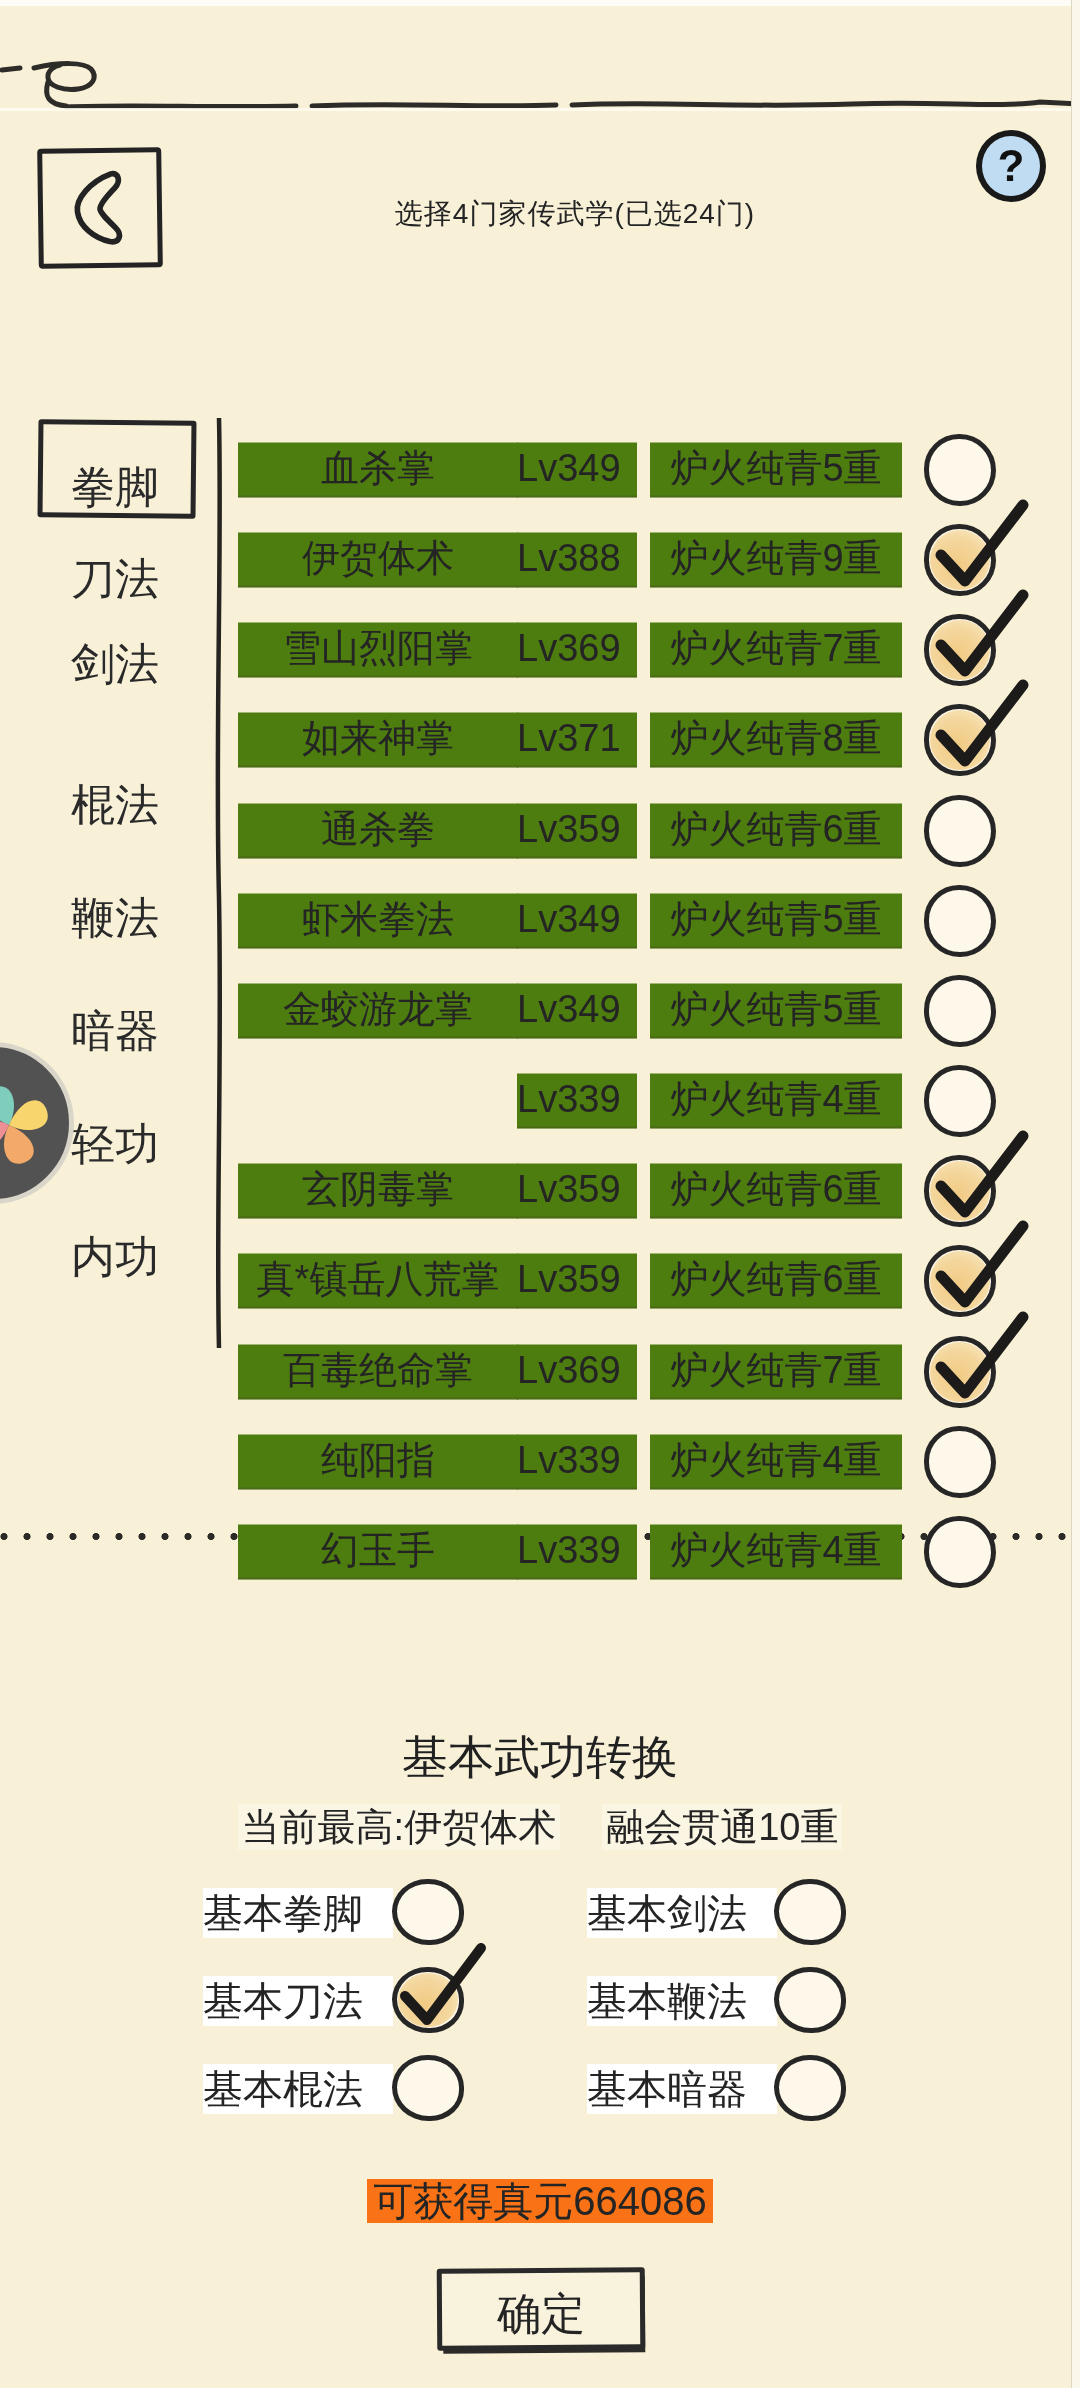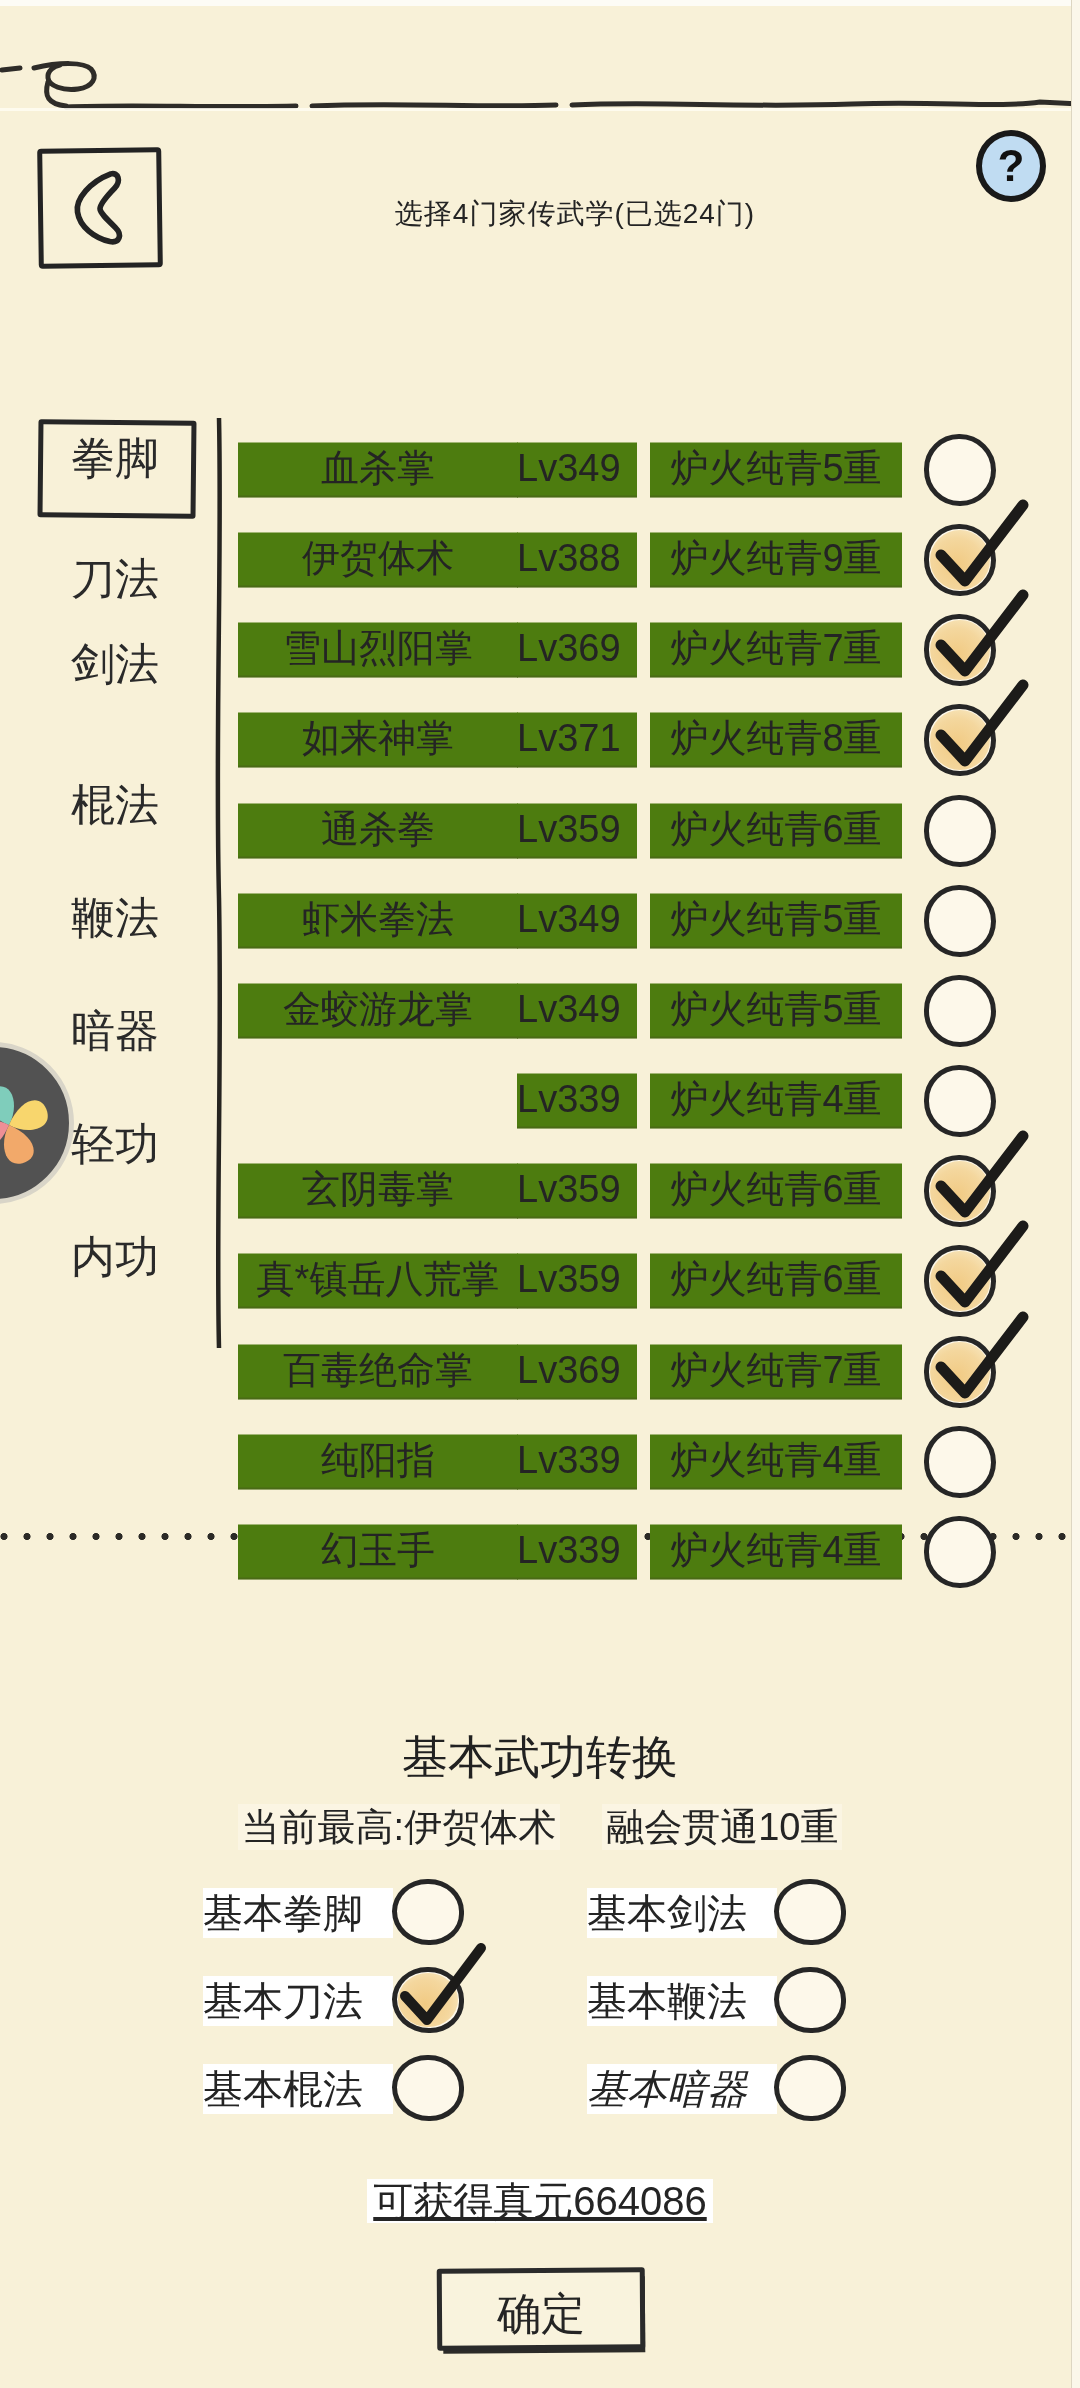--- a/index.html
+++ b/index.html
@@ -54,21 +54,21 @@
   .conv-sub{left:0;top:1804px;width:1080px;height:46px;display:flex;justify-content:center;gap:42px;font-size:38px;line-height:46px;}
   .conv-sub span{background:#fbf5e3;padding:0 4px;}
   .opt-label{width:190px;height:50px;line-height:50px;font-size:40px;text-align:left;background:#ffffff;}
   .opt-box{width:72px;height:66px;border:5px solid #262626;border-radius:50% 50% 48% 52%;background:#fdf8ea;box-sizing:border-box;cursor:pointer;}
   .opt-box .fill{display:none;position:absolute;inset:1px;border-radius:50%;
     background:radial-gradient(circle at 45% 58%,#f1ca83 0%,#f4d79e 55%,#f8e7bf 85%,#faeecd 100%);}
   .opt-box .tick{display:none;position:absolute;left:-12px;top:-34px;width:104px;height:104px;overflow:visible;}
   .opt-box .tick path{fill:none;stroke:#1c1b19;stroke-width:10;stroke-linecap:round;stroke-linejoin:round;}
   .opt-box.checked .fill,.opt-box.checked .tick{display:block;}
   .reward{left:0;top:2176px;width:1080px;height:50px;line-height:50px;text-align:center;font-size:40px;}
-  .reward span{background:#ffffff;padding:0 6px;text-decoration:underline;}
+  .reward span{background:#f97316;padding:0 6px;}
   .confirm-btn{left:437px;top:2268px;width:208px;height:82px;border:5px solid #2a2a2a;border-radius:3px;
     background:#f9f3dd;font-size:44px;text-align:center;line-height:82px;transform:rotate(-.4deg);
     box-shadow:3px 6px 0 -3px #2c2b28;cursor:pointer;box-sizing:border-box;}
 </style>
 </head>
 <body>
 
 <div id="screen">
 
   <div class="abs top-white"></div>
@@ -87,21 +87,21 @@
     <svg width="94" height="94" viewBox="0 0 100 100">
       <path d="M62,16 C40,24 24,42 26,56 C28,72 44,84 60,88 C70,90 74,81 66,73 C56,63 50,57 50,53 C50,48 57,40 66,31 C73,24 70,14 62,16 Z"></path>
     </svg>
   </div>
   <div class="abs page-title">选择4门家传武学(已选24门)</div>
   <div class="abs help-btn">
     <span>?</span>
   </div>
 
   <div class="abs side-box"></div>
-  <div class="abs side-item" style="top:428px;"><span class="cellbg">拳脚</span></div>
+  <div class="abs side-item" style="top:457px;"><span class="cellbg">拳脚</span></div>
   <div class="abs side-item" style="top:549px;"><span class="cellbg">刀法</span></div>
   <div class="abs side-item" style="top:634px;"><span class="cellbg">剑法</span></div>
   <div class="abs side-item" style="top:775px;"><span class="cellbg">棍法</span></div>
   <div class="abs side-item" style="top:888px;"><span class="cellbg">鞭法</span></div>
   <div class="abs side-item" style="top:1001px;"><span class="cellbg">暗器</span></div>
   <div class="abs side-item" style="top:1114px;"><span class="cellbg">轻功</span></div>
   <div class="abs side-item" style="top:1227px;"><span class="cellbg">内功</span></div>
   <svg class="abs divider" viewBox="0 0 12 930" preserveAspectRatio="none">
     <path d="M6,0 C9,140 2,320 6,480 C9,640 3,800 6,930"></path>
   </svg>
@@ -243,20 +243,20 @@
       <span class="fill"></span>
       <svg class="tick" viewBox="0 0 104 104">
         <path d="M20,58 L42,82 L96,10"></path>
       </svg>
     </span>
   <div class="abs opt-label" style="left:587px;top:1976px;">基本鞭法</div>
   <span class="abs opt-box" style="left:774px;top:1967px;"></span>
 
   <div class="abs opt-label" style="left:203px;top:2064px;">基本棍法</div>
   <span class="abs opt-box" style="left:392px;top:2055px;"></span>
-  <div class="abs opt-label" style="left:587px;top:2064px;font-style:italic;">基本暗器</div>
+  <div class="abs opt-label" style="left:587px;top:2064px;">基本暗器</div>
   <span class="abs opt-box" style="left:774px;top:2055px;"></span>
 
   <div class="abs reward"><span>可获得真元664086</span></div>
 
   <div class="abs confirm-btn">确定</div>
 
 </div>
 
 </body></html>

